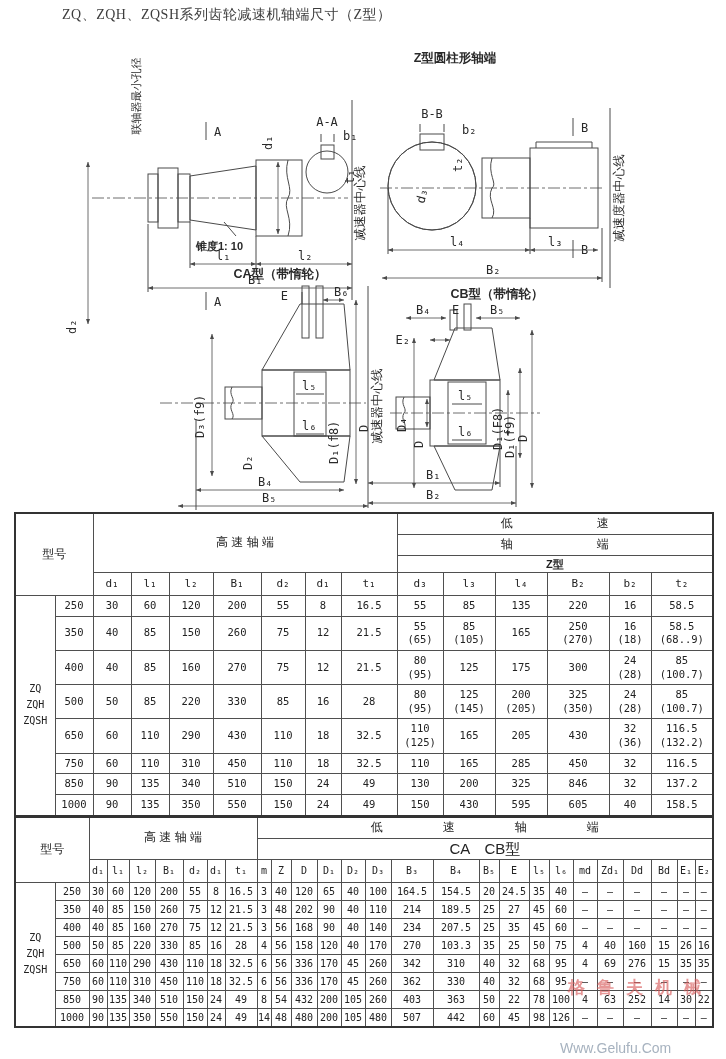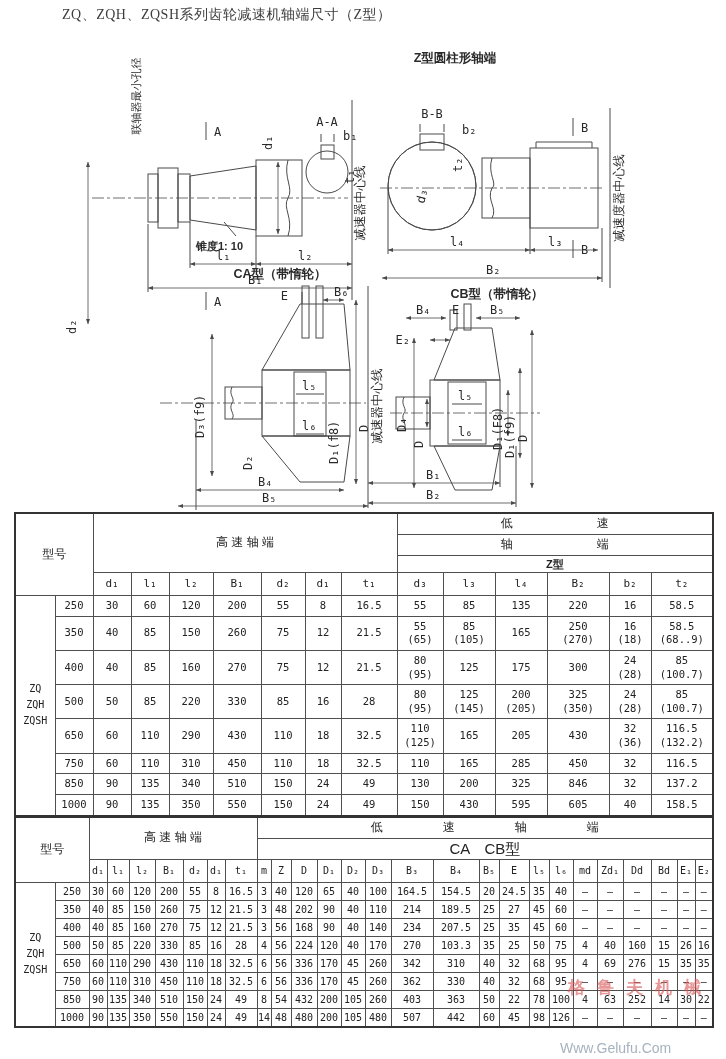--- a/index.html
+++ b/index.html
@@ -570,21 +570,21 @@
             <td>500</td>
             <td>50</td>
             <td>85</td>
             <td>220</td>
             <td>330</td>
             <td>85</td>
             <td>16</td>
             <td>28</td>
             <td>4</td>
             <td>56</td>
-            <td>224</td>
+            <td>158</td>
             <td>120</td>
             <td>40</td>
             <td>170</td>
             <td>270</td>
             <td>103.3</td>
             <td>35</td>
             <td>25</td>
             <td>50</td>
             <td>75</td>
             <td>4</td>

